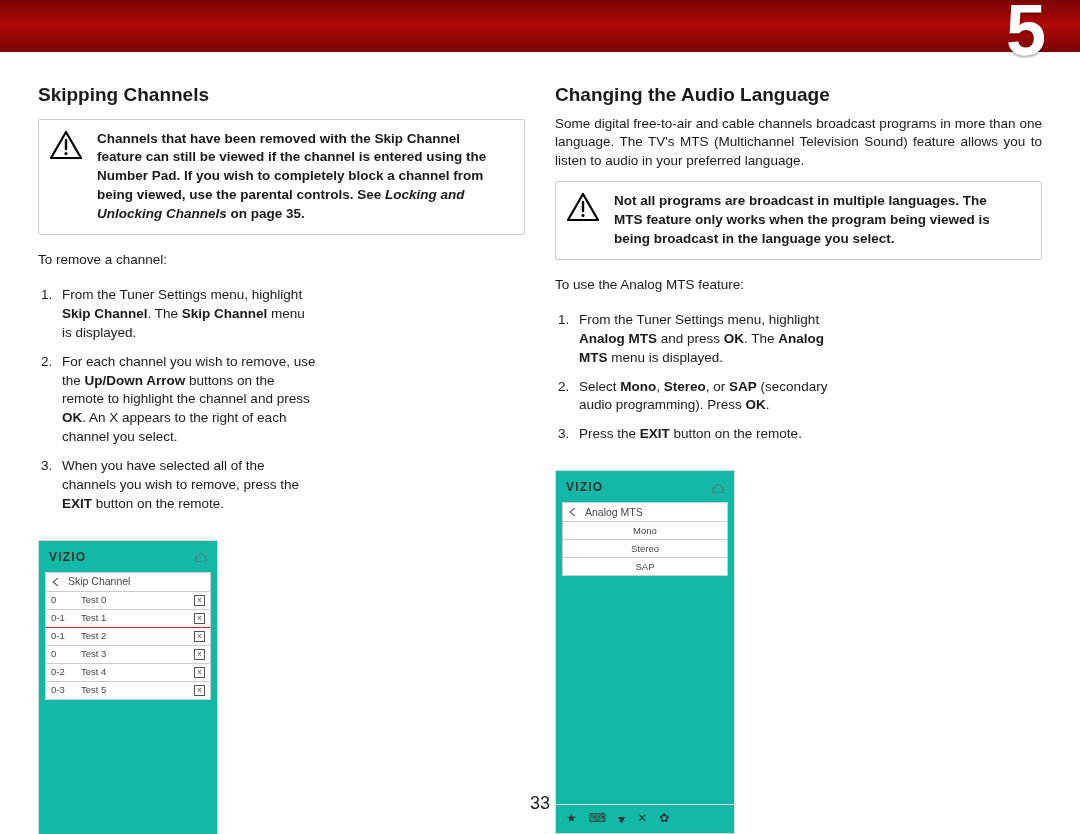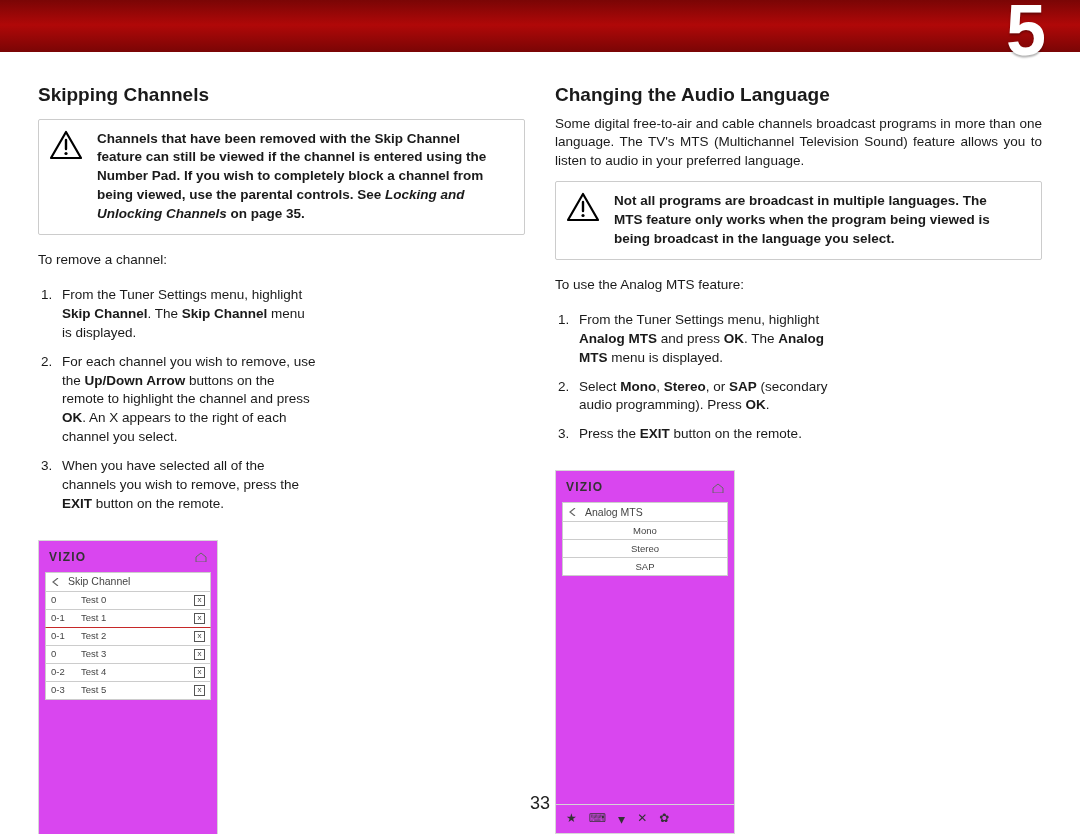--- a/index.html
+++ b/index.html
@@ -50,21 +50,21 @@
   }
   .warn-icon { width: 34px; height: 30px; flex-shrink: 0; }
   ol { padding-left: 18px; margin: 6px 0; }
   ol li { margin-bottom: 10px; padding-left: 6px; }
   .italic { font-style: italic; }
   .subrow { display: flex; gap: 16px; align-items: flex-start; flex-direction: column; }
   .subrow > .text { flex: 1; }
   
   .device {
     width: 180px;
-    background: #d946ef;
+    background: #14b8a6;
     border: 1px solid #d7d7d7;
     font-size: 10px;
     color: #333;
     display: flex;
     flex-direction: column;
   }
   .device.tall { height: 364px; }
   .device .dev-head {
     display: flex;
     justify-content: space-between;

